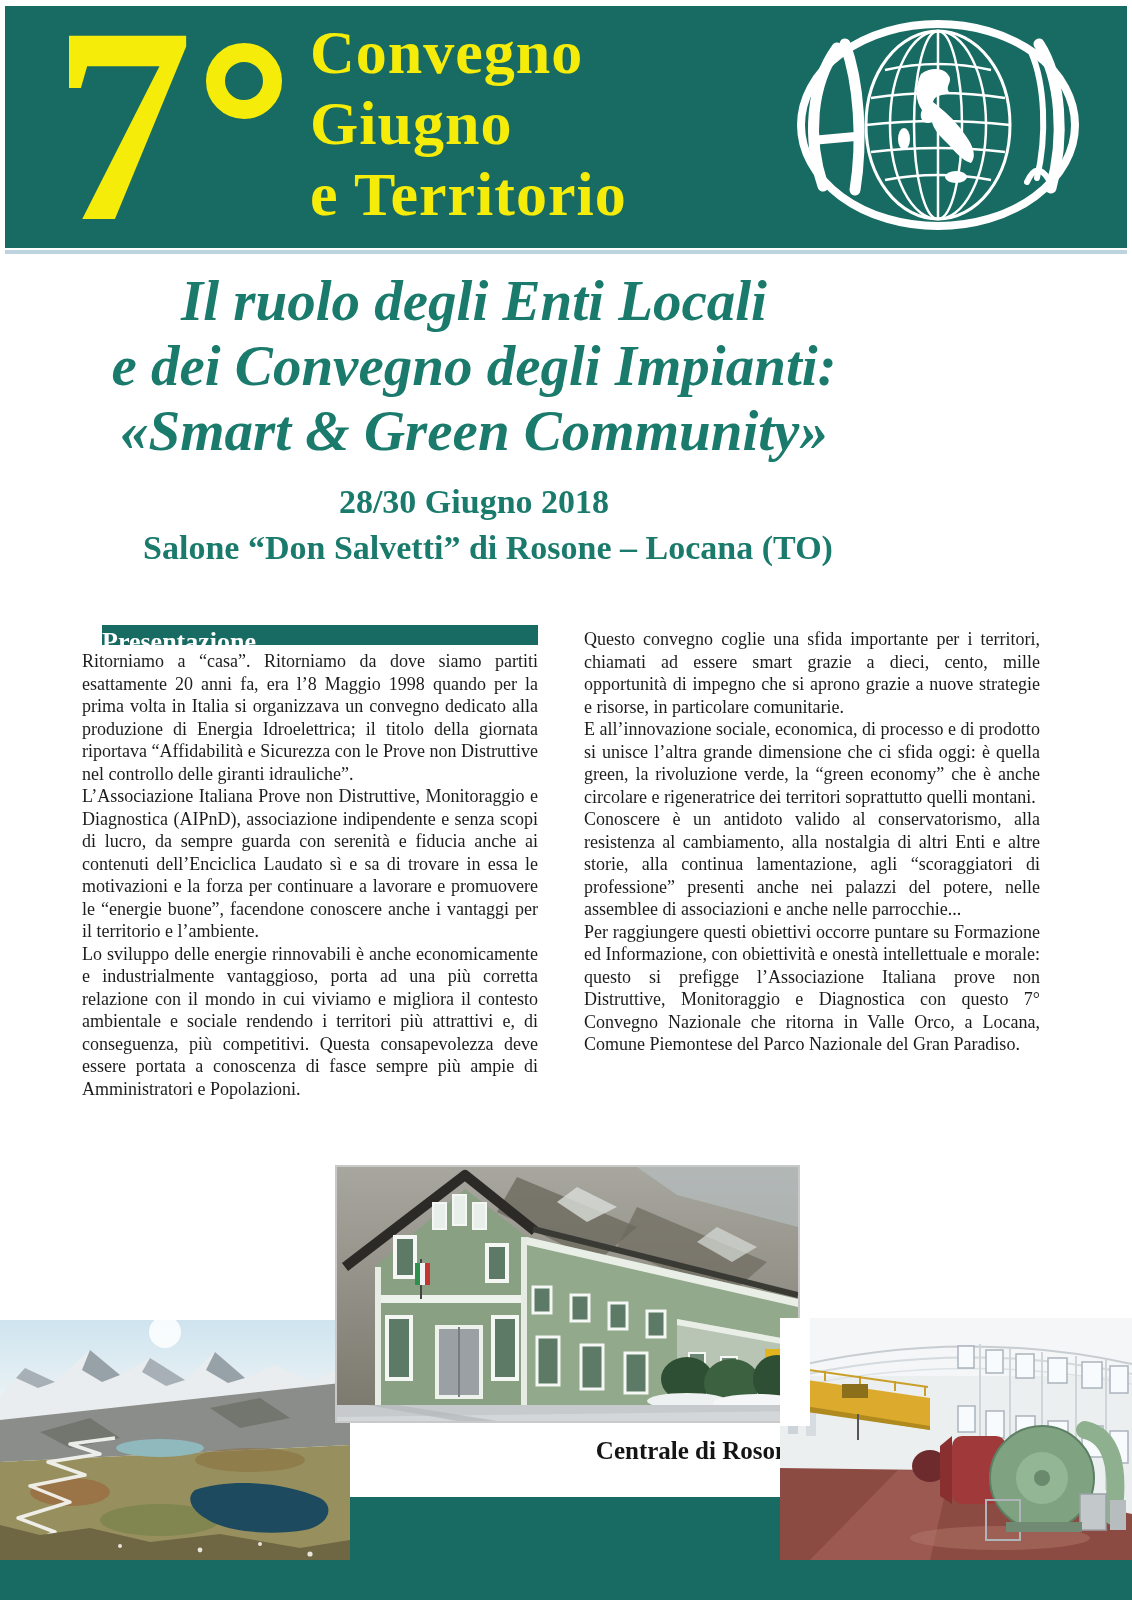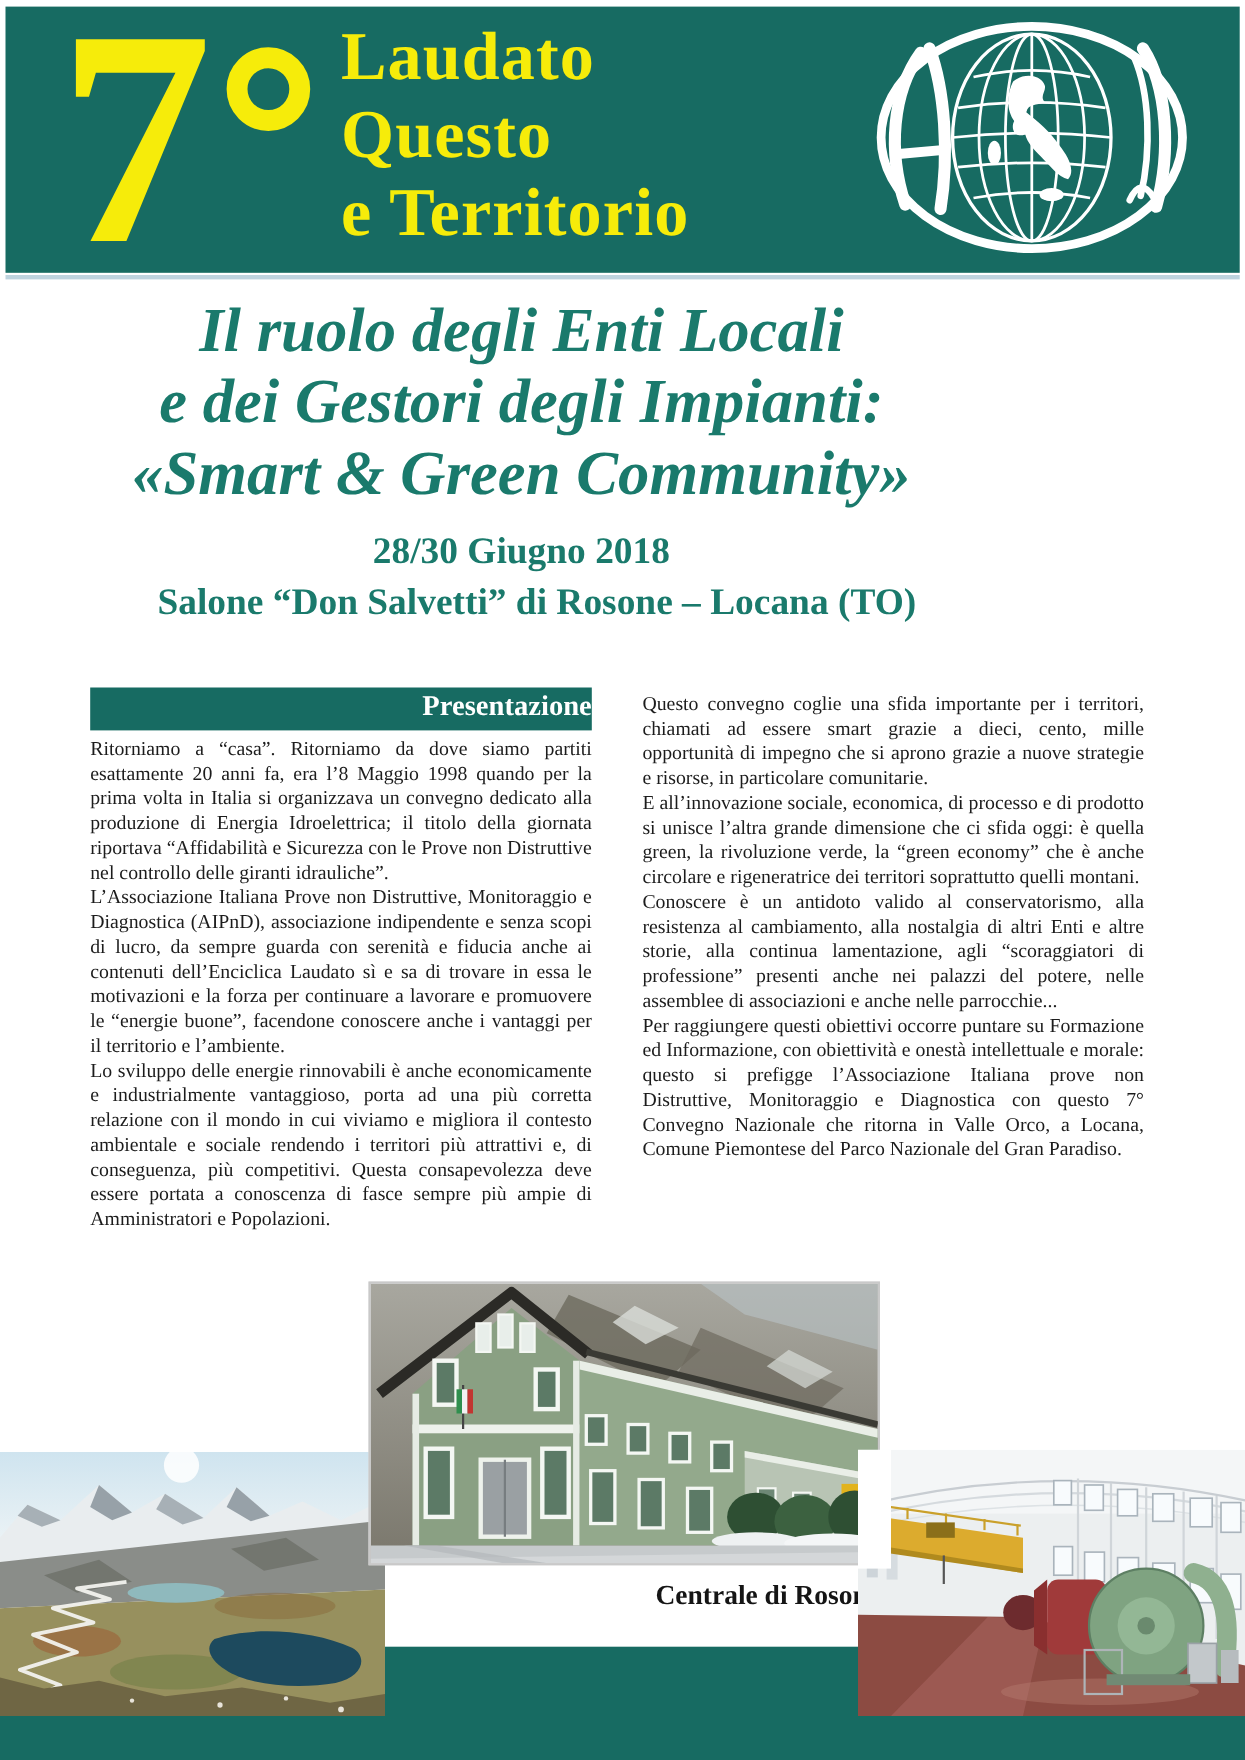--- a/index.html
+++ b/index.html
@@ -19,22 +19,22 @@
 
   
   .title-block{position:absolute;left:0;top:268px;width:948px;text-align:center;color:#1a7a6c;}
   .title-line{font-size:57px;line-height:65px;font-weight:bold;font-style:italic;}
   .event-date{margin-top:16px;font-size:34px;line-height:46px;font-weight:bold;}
   .event-venue{font-size:34px;line-height:46px;font-weight:bold;margin-left:28px;}
 
   
   .col-left{position:absolute;left:82px;top:625px;width:456px;}
   .col-right{position:absolute;left:584px;top:628px;width:456px;}
-  .presentation-bar{height:39px;background:#176b62;color:#ffffff;text-align:right;
-                    font-weight:bold;font-size:26px;line-height:33px;}
+  .presentation-bar{height:20px;background:#176b62;color:#ffffff;text-align:left;
+                    font-weight:bold;font-size:26px;line-height:33px;margin-left:20px;}
   .col-text{margin-top:5px;font-size:18px;line-height:22.5px;text-align:justify;color:#1c1c1c;}
   .col-text p{margin:0;}
   .col-right .col-text{margin-top:0;}
 
   
   .teal-footer{position:absolute;left:0;top:1497px;width:1132px;height:103px;background:#176b62;}
   .photo-mountain{position:absolute;left:0;top:1320px;width:350px;height:240px;}
   .photo-building{position:absolute;left:335px;top:1165px;width:465px;height:258px;
                   border:2px solid #c9c9c9;box-sizing:border-box;background:#dddddd;}
   .photo-turbine{position:absolute;left:780px;top:1318px;width:352px;height:242px;}
@@ -45,22 +45,22 @@
 </style>
 </head>
 <body>
 
 <div class="page">
 
   <div class="banner">
     <div class="edition">7</div>
     <div class="degree"></div>
     <div class="banner-title">
-      <div>Laudato</div>
-      <div>Questo</div>
+      <div>Convegno</div>
+      <div>Giugno</div>
       <div>e Territorio</div>
     </div>
     <div class="logo-wrap">
       <svg width="290" height="218" viewBox="0 0 290 218">
         <ellipse cx="145" cy="107" rx="137" ry="101" fill="none" stroke="#ffffff" stroke-width="8"></ellipse>
 
         <ellipse cx="145" cy="107" rx="72" ry="94" fill="none" stroke="#ffffff" stroke-width="3"></ellipse>
         <ellipse cx="145" cy="107" rx="48" ry="94" fill="none" stroke="#ffffff" stroke-width="2.5"></ellipse>
         <ellipse cx="145" cy="107" rx="24" ry="94" fill="none" stroke="#ffffff" stroke-width="2.5"></ellipse>
         <line x1="145" y1="13" x2="145" y2="201" stroke="#ffffff" stroke-width="2.5"></line>
@@ -82,21 +82,21 @@
         <path d="M246,26 C268,60 272,120 258,170" fill="none" stroke="#ffffff" stroke-width="11" stroke-linecap="round"></path>
         <path d="M238,34 C252,66 254,118 244,160" fill="none" stroke="#ffffff" stroke-width="6" stroke-linecap="round"></path>
         <path d="M234,164 q10,-22 22,-2" fill="none" stroke="#ffffff" stroke-width="6" stroke-linecap="round"></path>
       </svg>
     </div>
   </div>
   <div class="banner-underline"></div>
 
   <div class="title-block">
     <div class="title-line">Il ruolo degli Enti Locali</div>
-    <div class="title-line">e dei Gestori degli Impianti:</div>
+    <div class="title-line">e dei Convegno degli Impianti:</div>
     <div class="title-line">«Smart &amp; Green Community»</div>
     <div class="event-date">28/30 Giugno 2018</div>
     <div class="event-venue">Salone “Don Salvetti” di Rosone – Locana (TO)</div>
   </div>
 
   <div class="col-left">
     <div class="presentation-bar">Presentazione</div>
     <div class="col-text">
       <p>Ritorniamo a “casa”.  Ritorniamo  da dove siamo partiti esattamente 20 anni fa, era l’8 Maggio 1998 quando per la prima volta in Italia si organizzava un convegno dedicato alla produzione di Energia Idroelettrica; il titolo della giornata riportava “Affidabilità e Sicurezza con le Prove non Distruttive nel controllo delle giranti idrauliche”.</p>
       <p>L’Associazione Italiana Prove non Distruttive, Monitoraggio e Diagnostica (AIPnD), associazione indipendente e senza scopi di lucro, da sempre  guarda con serenità e fiducia anche ai contenuti dell’Enciclica Laudato sì  e sa di  trovare in essa le motivazioni e la forza per continuare a lavorare e promuovere le “energie buone”, facendone conoscere anche  i vantaggi per il territorio e l’ambiente.</p>

